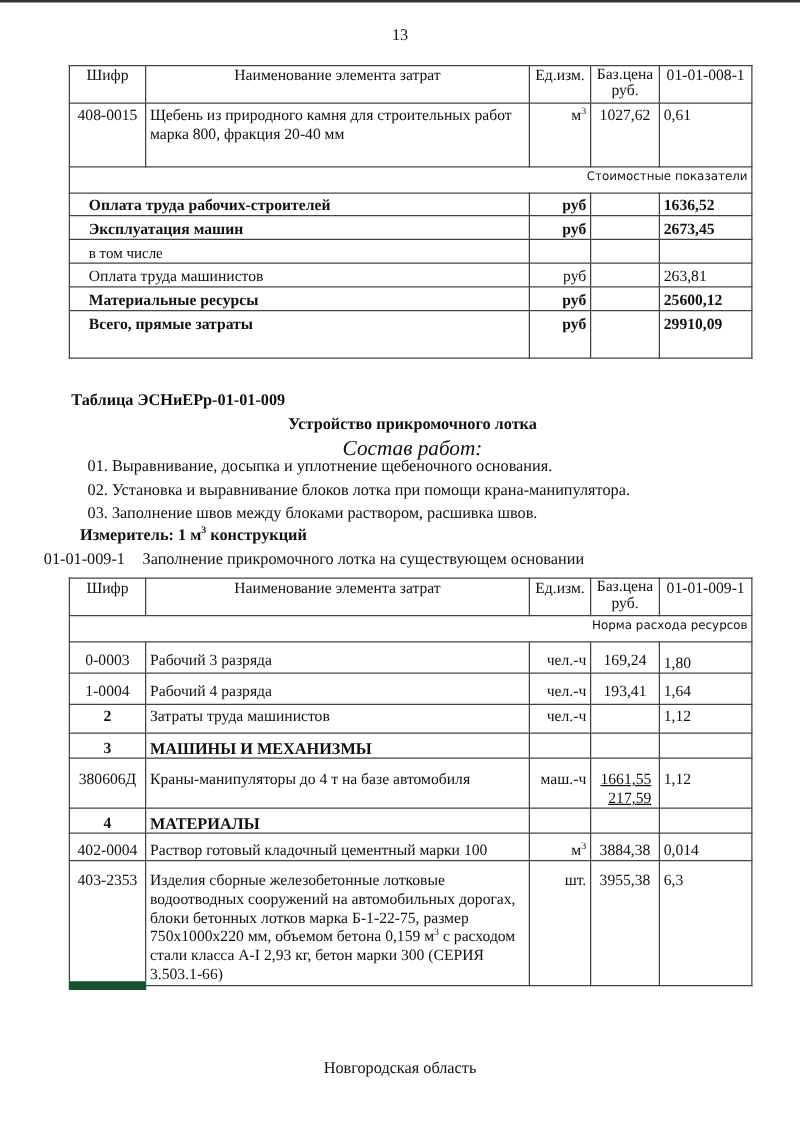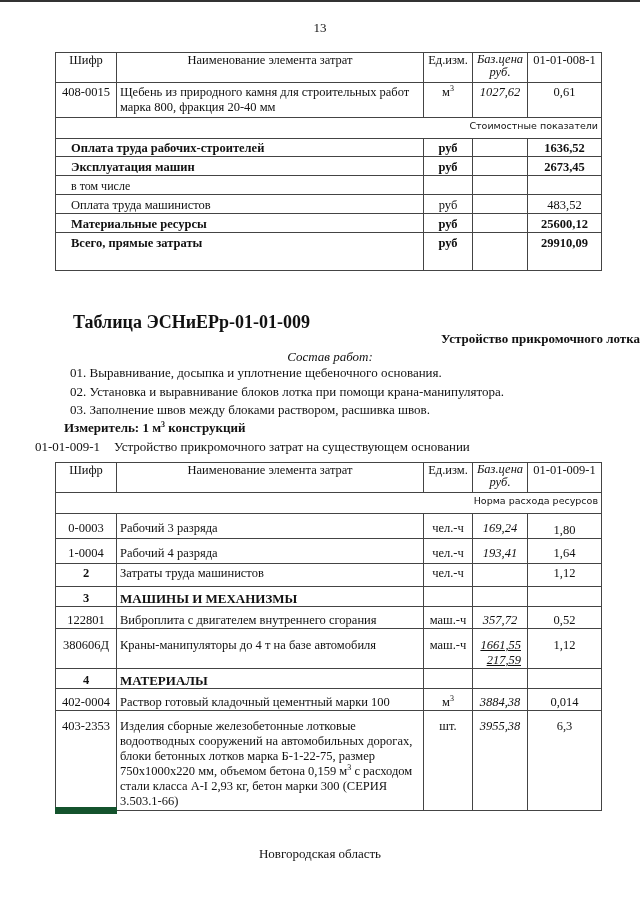--- a/index.html
+++ b/index.html
@@ -5,34 +5,34 @@
   html, body { margin:0; padding:0; background:#fff; }
   body { width:640px; height:905px; position:relative; overflow:hidden;
          font-family:"Liberation Serif", "DejaVu Serif", serif; color:#111; font-size:12.5px; }
   .abs { position:absolute; }
   .page-num { left:0; width:640px; top:20px; text-align:center; font-size:13px; }
   .topline { left:0; top:0; width:640px; height:2px; background:#333; }
 
   table.t { position:absolute; border-collapse:collapse; table-layout:fixed; }
   table.t td { border:1px solid #444; padding:0 3px; vertical-align:top; line-height:15px; }
   .c-code { text-align:center; }
-  .c-unit { text-align:center; }
-  .c-price { text-align:center;font-style:italic; }
-  .c-val { text-align:center; }
+  .c-unit { text-align:right; }
+  .c-price { text-align:center; }
+  .c-val { text-align:left; }
   .hdr td { vertical-align:middle; text-align:center; height:29px; }
   .hdr .c-price { line-height:13px; }
   .sub td { font-family:"DejaVu Sans", "Liberation Sans", sans-serif; font-size:9.5px; text-align:right; height:20px; vertical-align:middle; }
   .nob td { border-top:none; border-bottom:none; }
   .b { font-weight:bold; }
   sup { font-size:8px; line-height:0; }
   .u { text-decoration:underline; }
 
-  .title1 { left:73px; top:312px; font-weight:bold; font-size:18px; }
-  .title2 { left:0; width:640px; top:331px; text-align:right; font-weight:bold; font-size:13px; padding-left:20px; box-sizing:border-box;}
-  .title3 { left:0; width:640px; top:349px; text-align:center; font-style:italic; font-size:13px; padding-left:20px; box-sizing:border-box;}
+  .title1 { left:57px; top:312px; font-weight:bold; font-size:13px; }
+  .title2 { left:0; width:640px; top:331px; text-align:center; font-weight:bold; font-size:13px; padding-left:20px; box-sizing:border-box;}
+  .title3 { left:0; width:640px; top:349px; text-align:center; font-style:italic; font-size:17px; padding-left:20px; box-sizing:border-box;}
   .work { left:70px; font-size:13px; }
   .meas { left:64px; top:420px; font-weight:bold; font-size:13px; }
   .variant { left:35px; top:439px; font-size:13px; }
   .variant span.gap { display:inline-block; width:14px; }
   .footer { left:0; width:640px; top:846px; text-align:center; font-size:13px; }
 </style>
 </head>
 <body>
 
 <div class="abs topline"></div>
@@ -47,21 +47,21 @@
       <col style="width:74px">
   </colgroup>
   <tbody>
       <tr class="hdr">
     <td>Шифр</td>
     <td>Наименование элемента затрат</td>
     <td>Ед.изм.</td>
     <td class="c-price"><span>Баз.цена</span><br><span>руб.</span></td>
     <td>01-01-008-1</td>
   </tr>
-  <tr style="height:35px;">
+  <tr style="height:51px;">
     <td class="c-code" style="padding-top:2px;">408-0015</td>
     <td style="padding-top:2px;"><span>Щебень из природного камня для строительных работ</span><br><span>марка 800, фракция 20-40 мм</span></td>
     <td class="c-unit" style="padding-top:2px;"><span>м</span><sup>3</sup></td>
     <td class="c-price" style="padding-top:2px;margin-top:29px;">1027,62</td>
     <td class="c-val" style="padding-top:2px;">0,61</td>
   </tr>
   <tr class="sub">
     <td colspan="5">Стоимостные показатели</td>
   </tr>
   <tr class="nob">
@@ -79,21 +79,21 @@
   <tr class="nob">
     <td colspan="2" style="padding-left:15px; padding-top:3px; font-size:12px;">в том числе</td>
     <td class="c-unit"></td>
     <td></td>
     <td class="c-val"></td>
   </tr>
   <tr class="nob">
     <td colspan="2" style="padding-left:15px; padding-top:3px;">Оплата труда машинистов</td>
     <td class="c-unit" style="padding-top:3px;">руб</td>
     <td></td>
-    <td class="c-val" style="padding-top:3px;">483,52</td>
+    <td class="c-val" style="padding-top:3px;">263,81</td>
   </tr>
   <tr class="nob">
     <td colspan="2" class="b" style="padding-left:15px; padding-top:3px;">Материальные ресурсы</td>
     <td class="c-unit b" style="padding-top:3px;">руб</td>
     <td></td>
     <td class="c-val b" style="padding-top:3px;">25600,12</td>
   </tr>
   <tr class="nob">
     <td colspan="2" class="b" style="padding-left:15px; padding-top:3px; height:34px; border-bottom:1px solid #444;">Всего, прямые затраты</td>
     <td class="c-unit b" style="padding-top:3px; border-bottom:1px solid #444;">руб</td>
@@ -103,21 +103,21 @@
 </tbody>
   </table>
 
 <div class="abs title1">Таблица  ЭСНиЕРр-01-01-009</div>
 <div class="abs title2">Устройство прикромочного лотка</div>
 <div class="abs title3">Состав работ:</div>
 <div class="abs work" style="top:365px;">01. Выравнивание, досыпка и уплотнение щебеночного основания.</div>
 <div class="abs work" style="top:384px;">02. Установка и выравнивание блоков лотка при помощи крана-манипулятора.</div>
 <div class="abs work" style="top:402px;">03. Заполнение швов между блоками раствором, расшивка швов.</div>
 <div class="abs meas"><span>Измеритель: 1 м</span><sup>3</sup><span> конструкций</span></div>
-<div class="abs variant"><span>01-01-009-1</span><span class="gap"></span><span>Устройство прикромочного затрат на существующем основании</span></div>
+<div class="abs variant"><span>01-01-009-1</span><span class="gap"></span><span>Заполнение прикромочного лотка на существующем основании</span></div>
 
 <table class="t" style="left:55px; top:462px; width:546px;">
   <colgroup>
     <col style="width:61px">
       <col style="width:307px">
       <col style="width:49px">
       <col style="width:55px">
       <col style="width:74px">
   </colgroup>
   <tbody>
@@ -156,27 +156,20 @@
   </tr>
 
   <tr class="nob">
     <td class="c-code b" style="padding-top:4px;border-top:1px solid #444;">3</td>
     <td class="b" style="padding-top:4px;border-top:1px solid #444;font-size:13px;">МАШИНЫ И МЕХАНИЗМЫ</td>
     <td style="border-top:1px solid #444;"></td>
     <td style="border-top:1px solid #444;"></td>
     <td style="border-top:1px solid #444;"></td>
   </tr>
   <tr class="nob">
-    <td class="c-code" style="padding-top:6px;">122801</td>
-    <td style="padding-top:6px;">Виброплита с двигателем внутреннего сгорания</td>
-    <td class="c-unit" style="padding-top:6px;">маш.-ч</td>
-    <td class="c-price" style="padding-top:6px;">357,72</td>
-    <td class="c-val" style="padding-top:6px;">0,52</td>
-  </tr>
-  <tr class="nob">
     <td class="c-code" style="padding-top:9px;height:30px;">380606Д</td>
     <td style="padding-top:9px;">Краны-манипуляторы до 4 т на базе автомобиля</td>
     <td class="c-unit" style="padding-top:9px;">маш.-ч</td>
     <td class="c-price" style="padding-top:9px;text-align:right;padding-right:6px;"><span class="u">1661,55</span><br><span class="u">217,59</span></td>
     <td class="c-val" style="padding-top:9px;">1,12</td>
   </tr>
 
   <tr class="nob">
     <td class="c-code b" style="padding-top:4px;border-top:1px solid #444;">4</td>
     <td class="b" style="padding-top:4px;border-top:1px solid #444;font-size:13px;">МАТЕРИАЛЫ</td>

